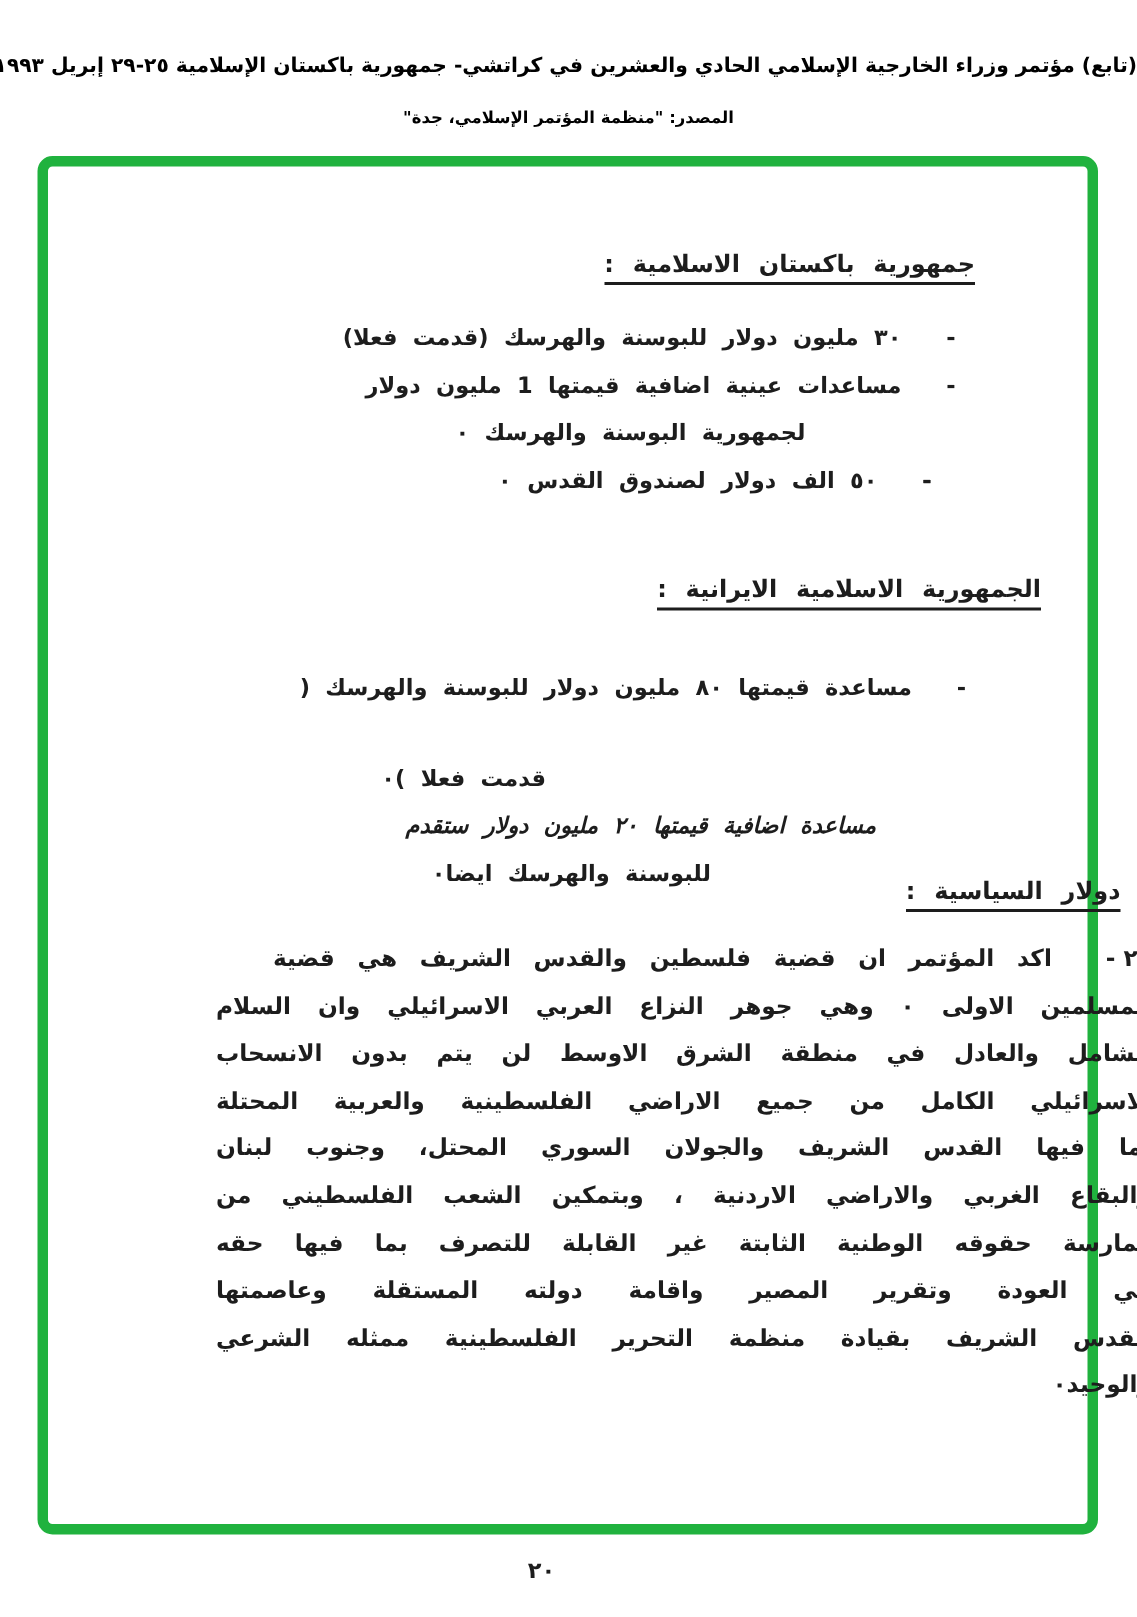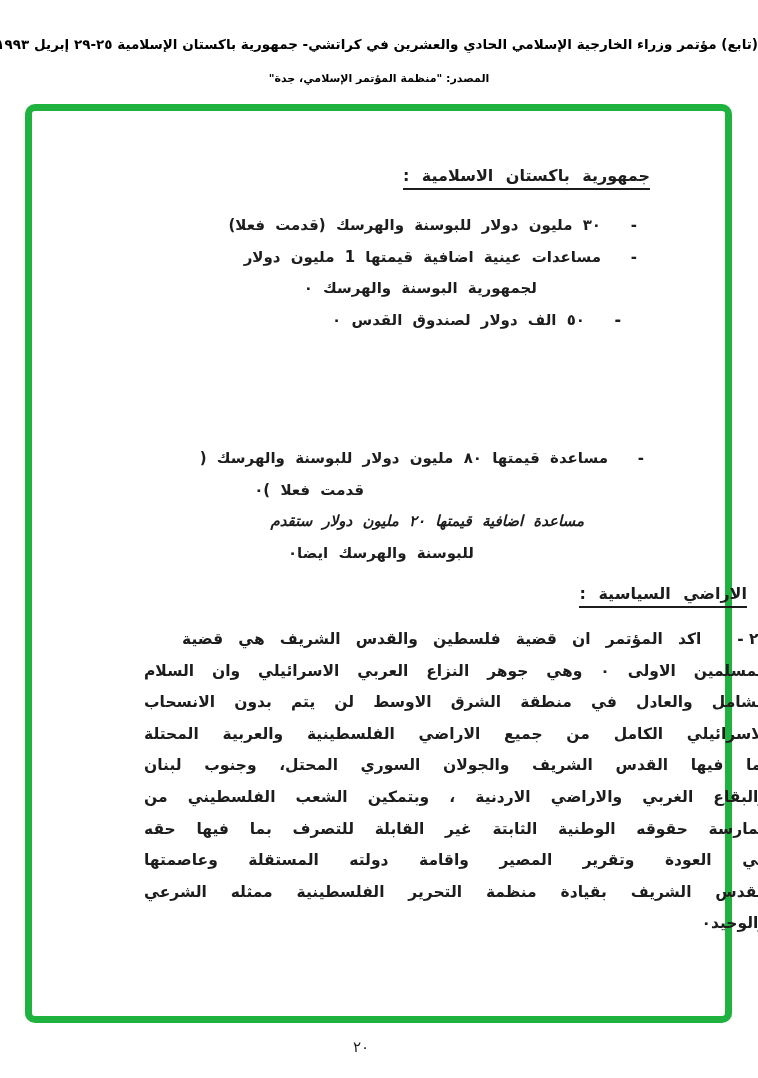--- a/index.html
+++ b/index.html
@@ -36,37 +36,37 @@
   .h-ir{top:273px;right:86px;}
   .h-pol{top:474px;right:33px;}
 
   .list{position:absolute;font-size:15px;line-height:31.5px;word-spacing:5px;}
   .list-pk{top:100px;right:179px;width:412px;}
   .list-ir{top:333px;right:172px;width:464px;}
   .row{position:relative;text-align:right;white-space:nowrap;}
   .bullet{position:absolute;right:-36px;top:0;}
   .ind-pk-cont{margin-right:64px;}
   .ind-pk-sm{margin-right:16px;}
-  .ind-ir-2{margin-right:244px;}
+  .ind-ir-2{margin-right:244px;margin-top:29px;}
   .ind-ir-3{margin-right:24px;font-style:italic;}
   .ind-ir-4{margin-right:134px;}
 
   .para{
     position:absolute;top:514px;right:12px;width:624px;
     font-size:15.5px;line-height:31.6px;
   }
   .para-line{text-align:justify;text-align-last:justify;}
   .para-line.first{display:flex;}
   .para-num{flex:0 0 auto;white-space:nowrap;}
   .para-stretch{flex:1 1 auto;margin-right:36px;text-align:justify;text-align-last:justify;display:block;margin-left:38px;}
   .para-line.last{text-align-last:right;}
 
   .page-num{
     position:absolute;top:1038px;left:0;right:36px;text-align:center;
-    font-size:15px;font-weight:normal;direction:rtl;
+    font-size:15px;font-weight:bold;direction:rtl;
   }
 </style>
 </head>
 <body>
 
 <div class="hdr-title">(تابع) مؤتمر وزراء الخارجية الإسلامي الحادي والعشرين في كراتشي- جمهورية باكستان الإسلامية ٢٥-٢٩ إبريل ١٩٩٣- البيان الختامي</div>
 <div class="hdr-source">المصدر: "منظمة المؤتمر الإسلامي، جدة"</div>
 
 <div class="frame"></div>
 
@@ -88,38 +88,39 @@
     </div>
     <div class="row ind-pk-sm">
       <span class="bullet">-</span>
     </div>
     <div class="row ind-pk-sm">
       <span class="bullet">-</span>
       <span>٥٠ الف دولار لصندوق القدس ٠</span>
     </div>
   </div>
 
+  <div class="doc-heading h-ir">الجمهورية الاسلامية الايرانية :</div>
 
   <div class="list list-ir">
     <div class="row">
       <span class="bullet">-</span>
       <span>مساعدة قيمتها ٨٠ مليون دولار للبوسنة والهرسك (</span>
     </div>
     <div class="row ind-ir-2">
       <span>قدمت فعلا )٠</span>
     </div>
     <div class="row ind-ir-3">
       <span>مساعدة اضافية قيمتها ٢٠ مليون دولار ستقدم</span>
     </div>
     <div class="row ind-ir-4">
       <span>للبوسنة والهرسك ايضا٠</span>
     </div>
   </div>
 
-  <div class="doc-heading h-pol">الاراضي السياسية :</div>
+  <div class="doc-heading h-pol">دولار السياسية :</div>
 
   <div class="para">
     <div class="para-line first">
       <span class="para-num">٢٨ -</span>
       <span class="para-stretch">اكد المؤتمر ان قضية فلسطين والقدس الشريف هي قضية</span>
     </div>
     <div class="para-line">المسلمين الاولى ٠ وهي جوهر النزاع العربي الاسرائيلي وان السلام</div>
     <div class="para-line">الشامل والعادل في منطقة الشرق الاوسط لن يتم بدون الانسحاب</div>
     <div class="para-line">الاسرائيلي الكامل من جميع الاراضي الفلسطينية والعربية المحتلة</div>
     <div class="para-line">بما فيها القدس الشريف والجولان السوري المحتل، وجنوب لبنان</div>

